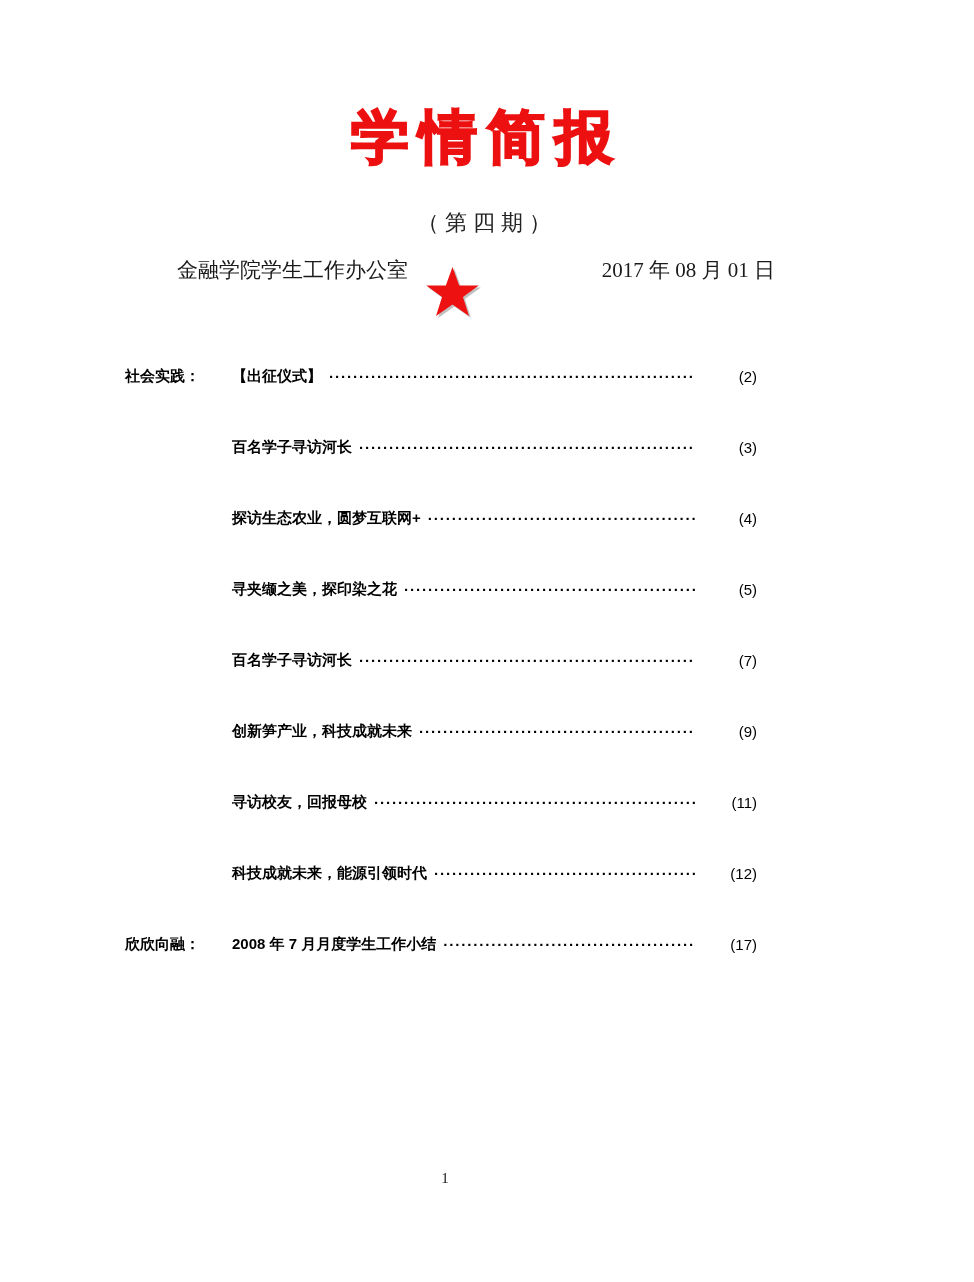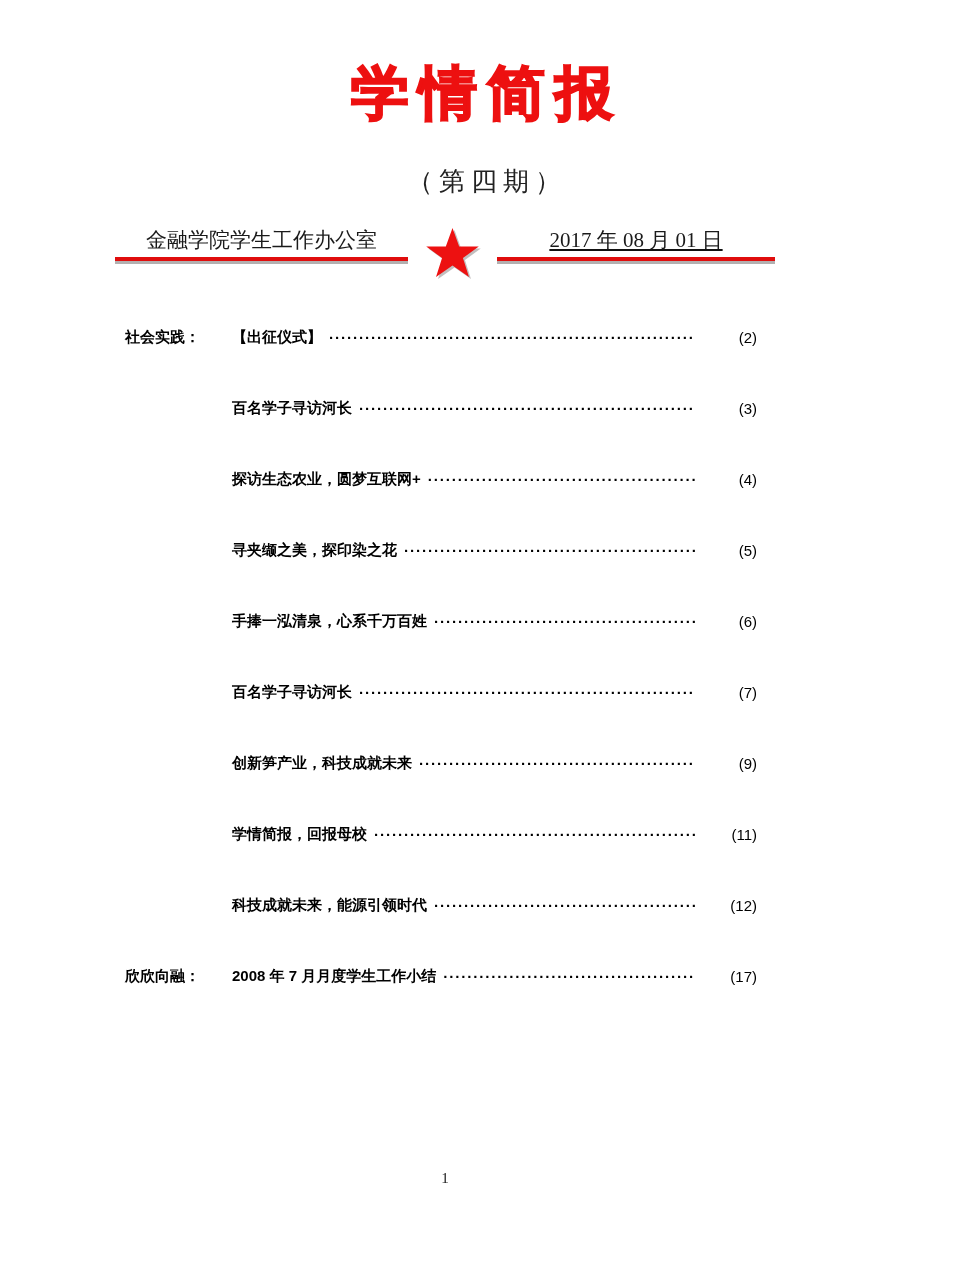--- a/index.html
+++ b/index.html
@@ -15,52 +15,52 @@
     overflow: hidden;
     font-family: "Liberation Sans", "DejaVu Sans", sans-serif;
     color: #111111;
   }
   .content {
     width: 660px;
     margin-left: 115px;
   }
   
   .doc-title {
-    padding-top: 62px;
+    padding-top: 106px;
     text-align: center;
     font-size: 58px;
     line-height: 1.1;
     font-weight: 900;
     color: #ed1010;
     letter-spacing: 10px;
     -webkit-text-stroke: 2px #ed1010;
     font-family: "DejaVu Sans", "Liberation Sans", sans-serif;
   }
   .issue-subtitle {
     margin-top: 38px;
     text-align: center;
-    font-size: 26px;
+    font-size: 22px;
     letter-spacing: 6px;
     color: #222222;
     font-family: "Liberation Serif", "DejaVu Serif", serif;
   }
   
   .masthead {
     display: flex;
     margin-top: 18px;
     height: 44px;
     align-items: stretch;
   }
   .mast-side {
     display: flex;
-    flex-direction: column;
+    flex-direction: row;
     justify-content: flex-end;
   }
   .mast-left  { width: 293px; }
-  .mast-right { width: 278px; text-decoration: underline; }
+  .mast-right { width: 278px; }
   .mast-text {
     text-align: center;
     font-size: 21px;
     line-height: 28px;
     margin-bottom: 3px;
     white-space: nowrap;
     color: #1a1a1a;
     font-family: "Liberation Serif", "DejaVu Serif", serif;
   }
   .divider {
@@ -184,39 +184,33 @@
           <span class="toc-page">(4)</span>
         </div>
         <div class="toc-row">
           <span class="toc-prefix"></span>
           <span class="toc-title">寻夹缬之美，探印染之花</span>
           <span class="toc-leader"></span>
           <span class="toc-page">(5)</span>
         </div>
         <div class="toc-row">
           <span class="toc-prefix"></span>
-          <span class="toc-title">手捧一泓清泉，心系千万百姓</span>
-          <span class="toc-leader"></span>
-          <span class="toc-page">(6)</span>
-        </div>
-        <div class="toc-row">
-          <span class="toc-prefix"></span>
           <span class="toc-title">百名学子寻访河长</span>
           <span class="toc-leader"></span>
           <span class="toc-page">(7)</span>
         </div>
         <div class="toc-row">
           <span class="toc-prefix"></span>
           <span class="toc-title">创新笋产业，科技成就未来</span>
           <span class="toc-leader"></span>
           <span class="toc-page">(9)</span>
         </div>
         <div class="toc-row">
           <span class="toc-prefix"></span>
-          <span class="toc-title">学情简报，回报母校</span>
+          <span class="toc-title">寻访校友，回报母校</span>
           <span class="toc-leader"></span>
           <span class="toc-page">(11)</span>
         </div>
         <div class="toc-row">
           <span class="toc-prefix"></span>
           <span class="toc-title">科技成就未来，能源引领时代</span>
           <span class="toc-leader"></span>
           <span class="toc-page">(12)</span>
         </div>
         <div class="toc-row">

